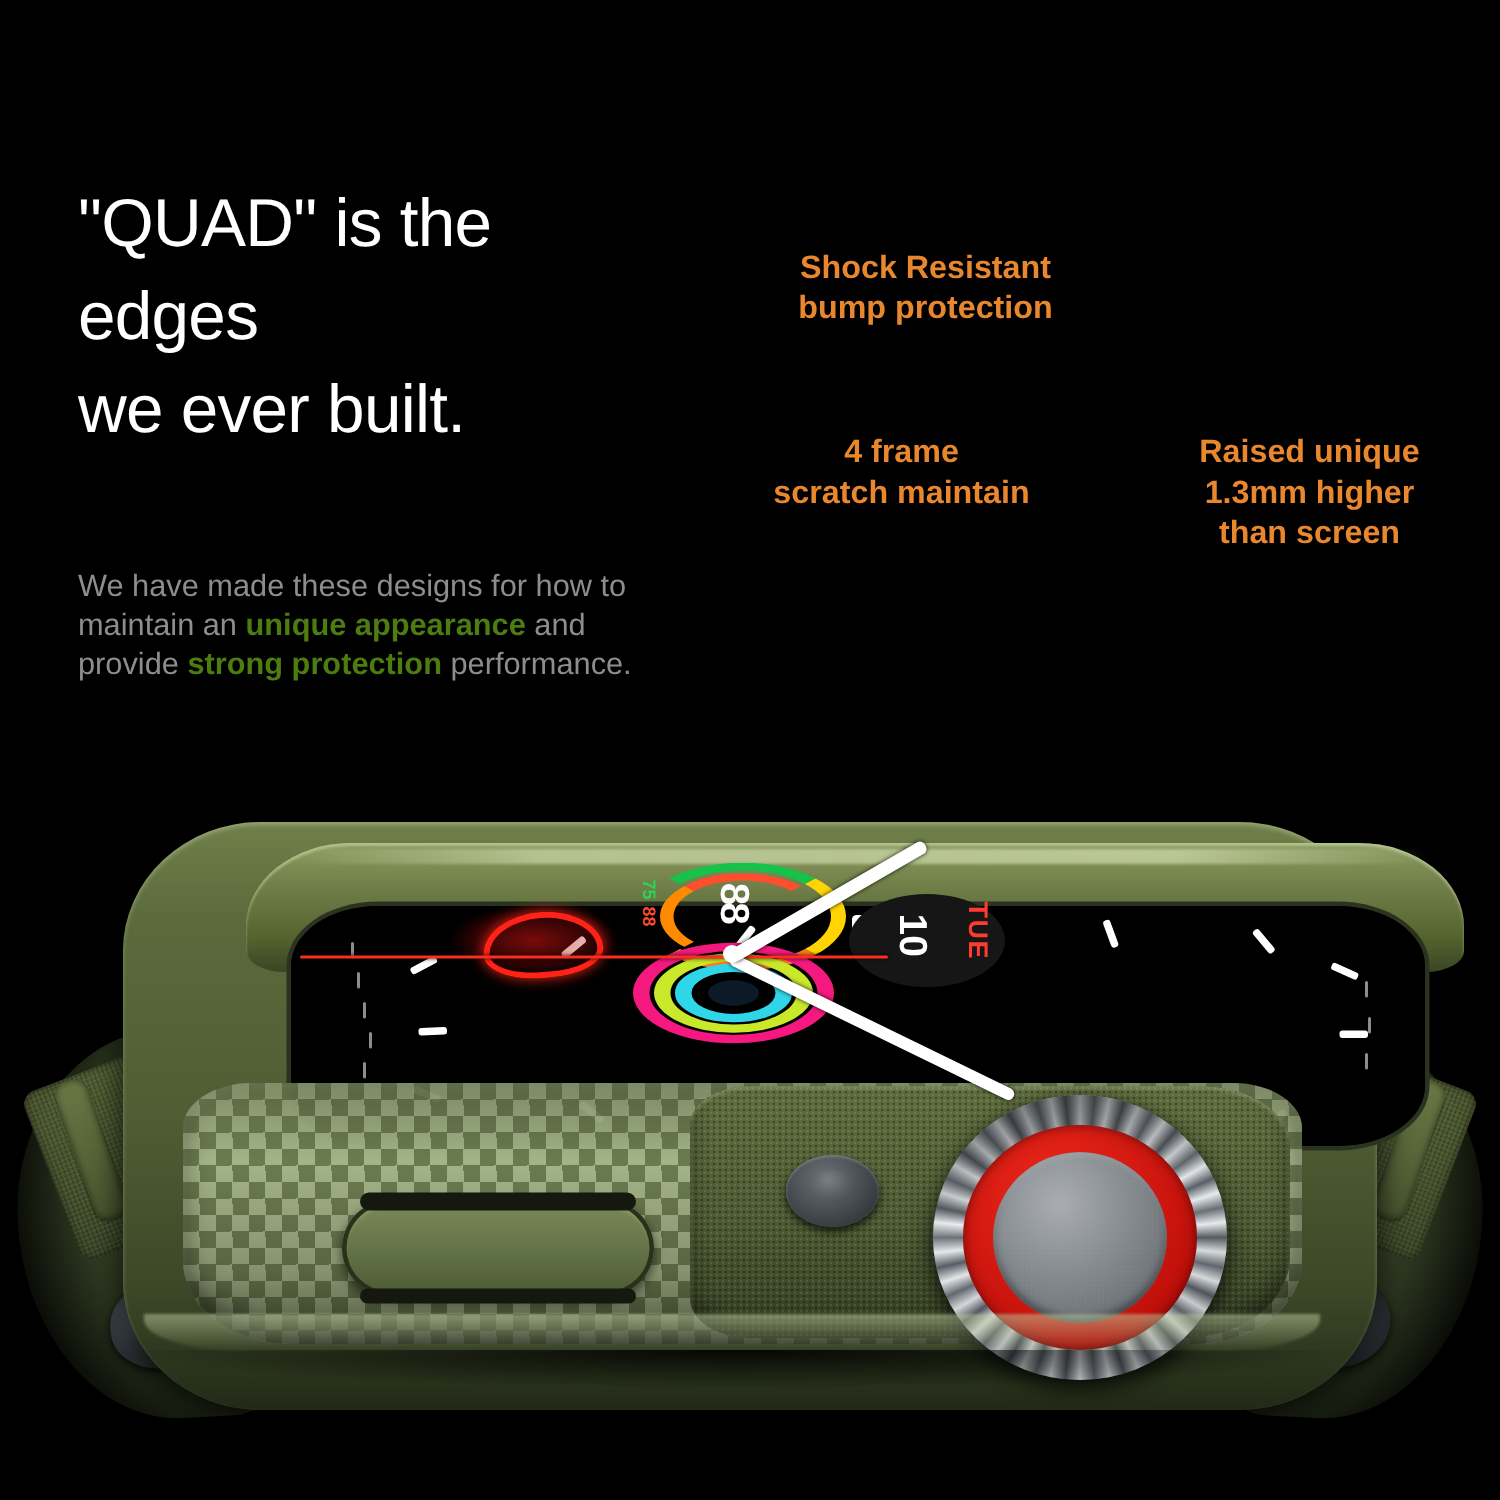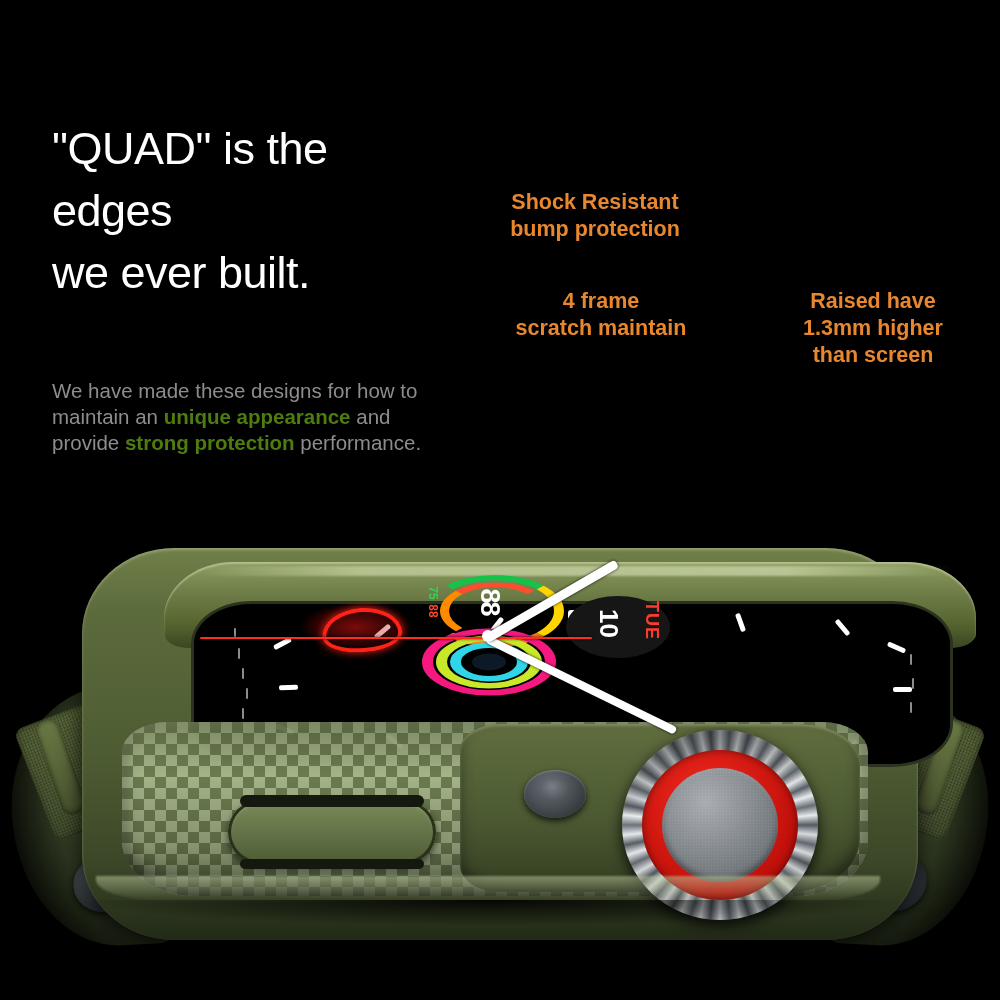--- a/index.html
+++ b/index.html
@@ -7,21 +7,21 @@
   #stage{position:relative;width:1000px;height:1000px;background:#000;overflow:hidden;}
 
   
   #headline{position:absolute;left:52px;top:118px;width:400px;}
   .hl-line{color:#fff;font-size:45px;line-height:62px;font-weight:400;letter-spacing:-0.5px;white-space:nowrap;}
   #subcopy{position:absolute;left:52px;top:378px;width:400px;color:#8d8d8d;font-size:20.5px;line-height:26px;font-weight:400;}
   #subcopy b{color:#4d7c0f;font-weight:700;}
 
   
   .feat{position:absolute;color:#e8872e;font-weight:700;text-align:center;line-height:27px;font-size:21.5px;}
-  #feat-shock{left:464px;top:165px;width:262px;margin-top:24px;}
+  #feat-shock{left:486px;top:165px;width:262px;}
   #feat-tpu{left:748px;top:165px;width:250px;}
   #feat-frame{left:470px;top:288px;width:262px;}
   #feat-edges{left:748px;top:288px;width:250px;}
   .feat div{white-space:nowrap;}
 
   
   #photo{position:absolute;left:0;top:500px;width:1000px;height:500px;}
 
   
   #case-shell{position:absolute;left:12px;top:36px;width:976px;height:420px;}
@@ -197,21 +197,21 @@
     <div>Shock Resistant</div>
     <div>bump protection</div>
   </div>
   <div class="feat" id="feat-tpu">
   </div>
   <div class="feat" id="feat-frame">
     <div>4 frame</div>
     <div>scratch maintain</div>
   </div>
   <div class="feat" id="feat-edges">
-    <div>Raised have</div>
+    <div>Raised unique</div>
     <div>1.3mm higher</div>
     <div>than screen</div>
   </div>
 
   <div id="photo">
     <div id="case-shell">
 
       <div class="lug" id="lug-l">
         <div class="lug-tex" style="left:22px;top:22px;width:96px;height:120px;transform:rotate(-18deg);"></div>
         <div class="lug-rib" style="left:40px;top:30px;transform:rotate(-16deg);"></div>

